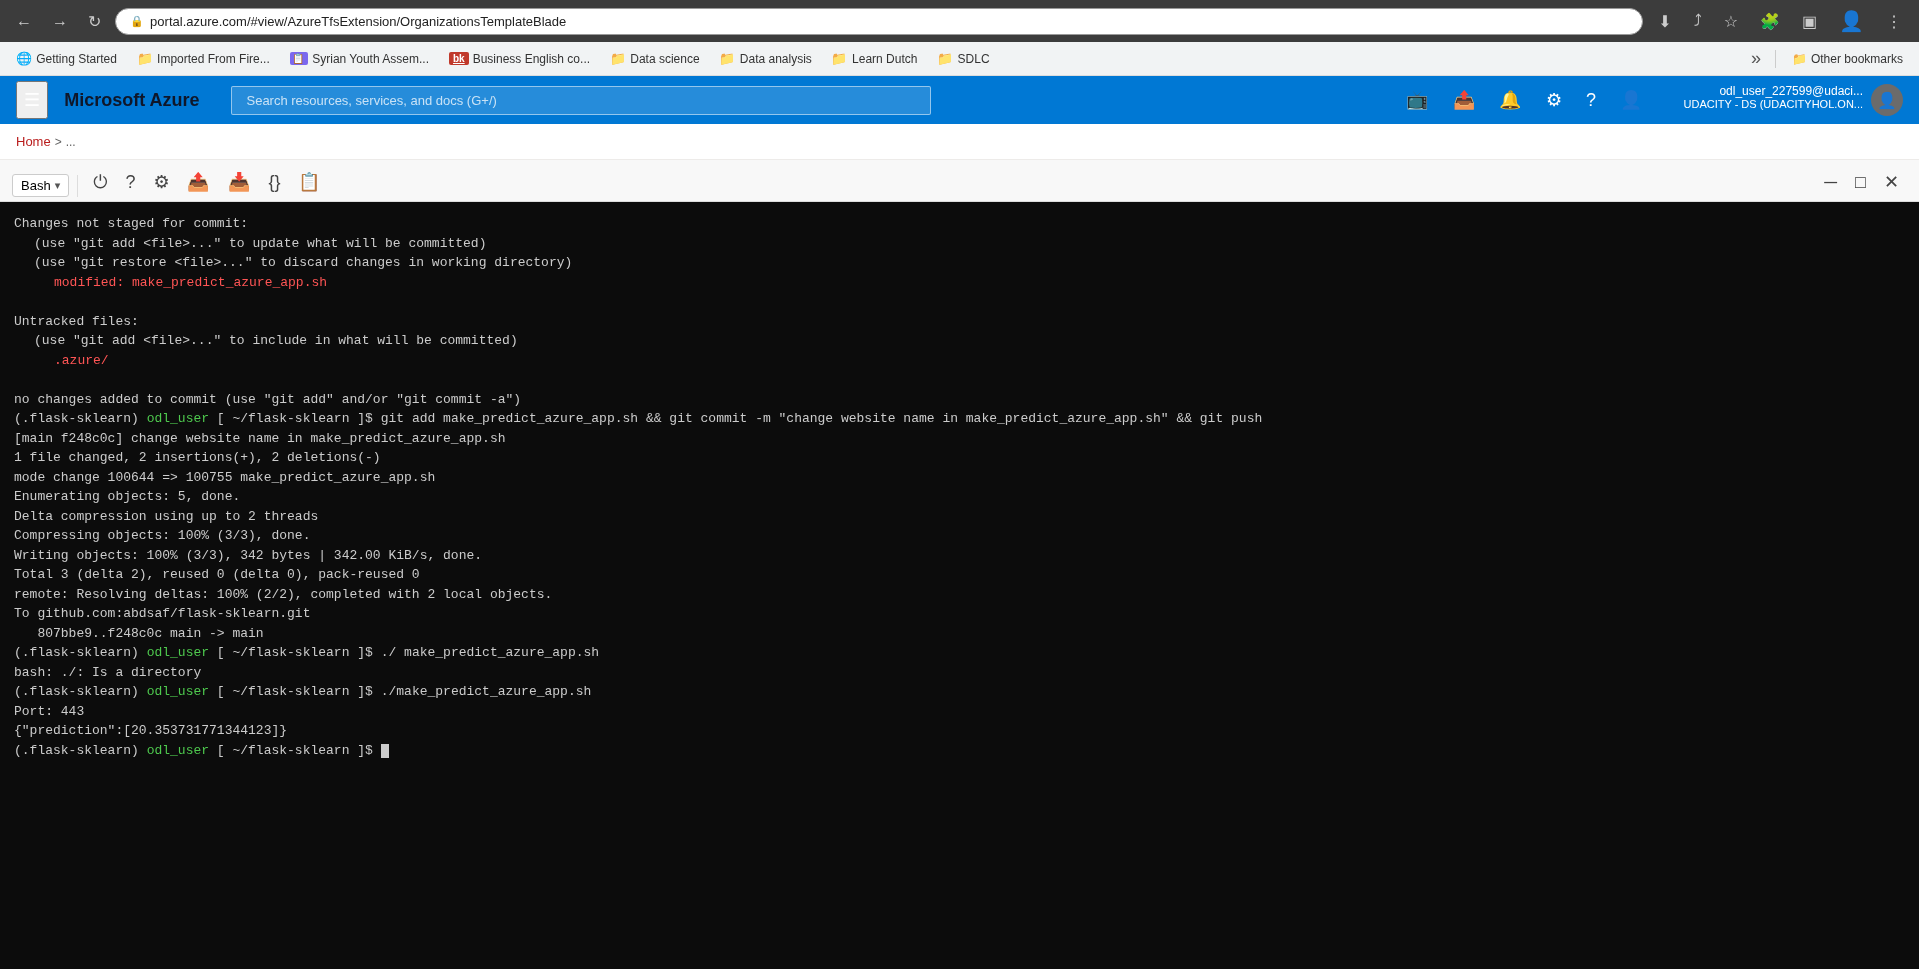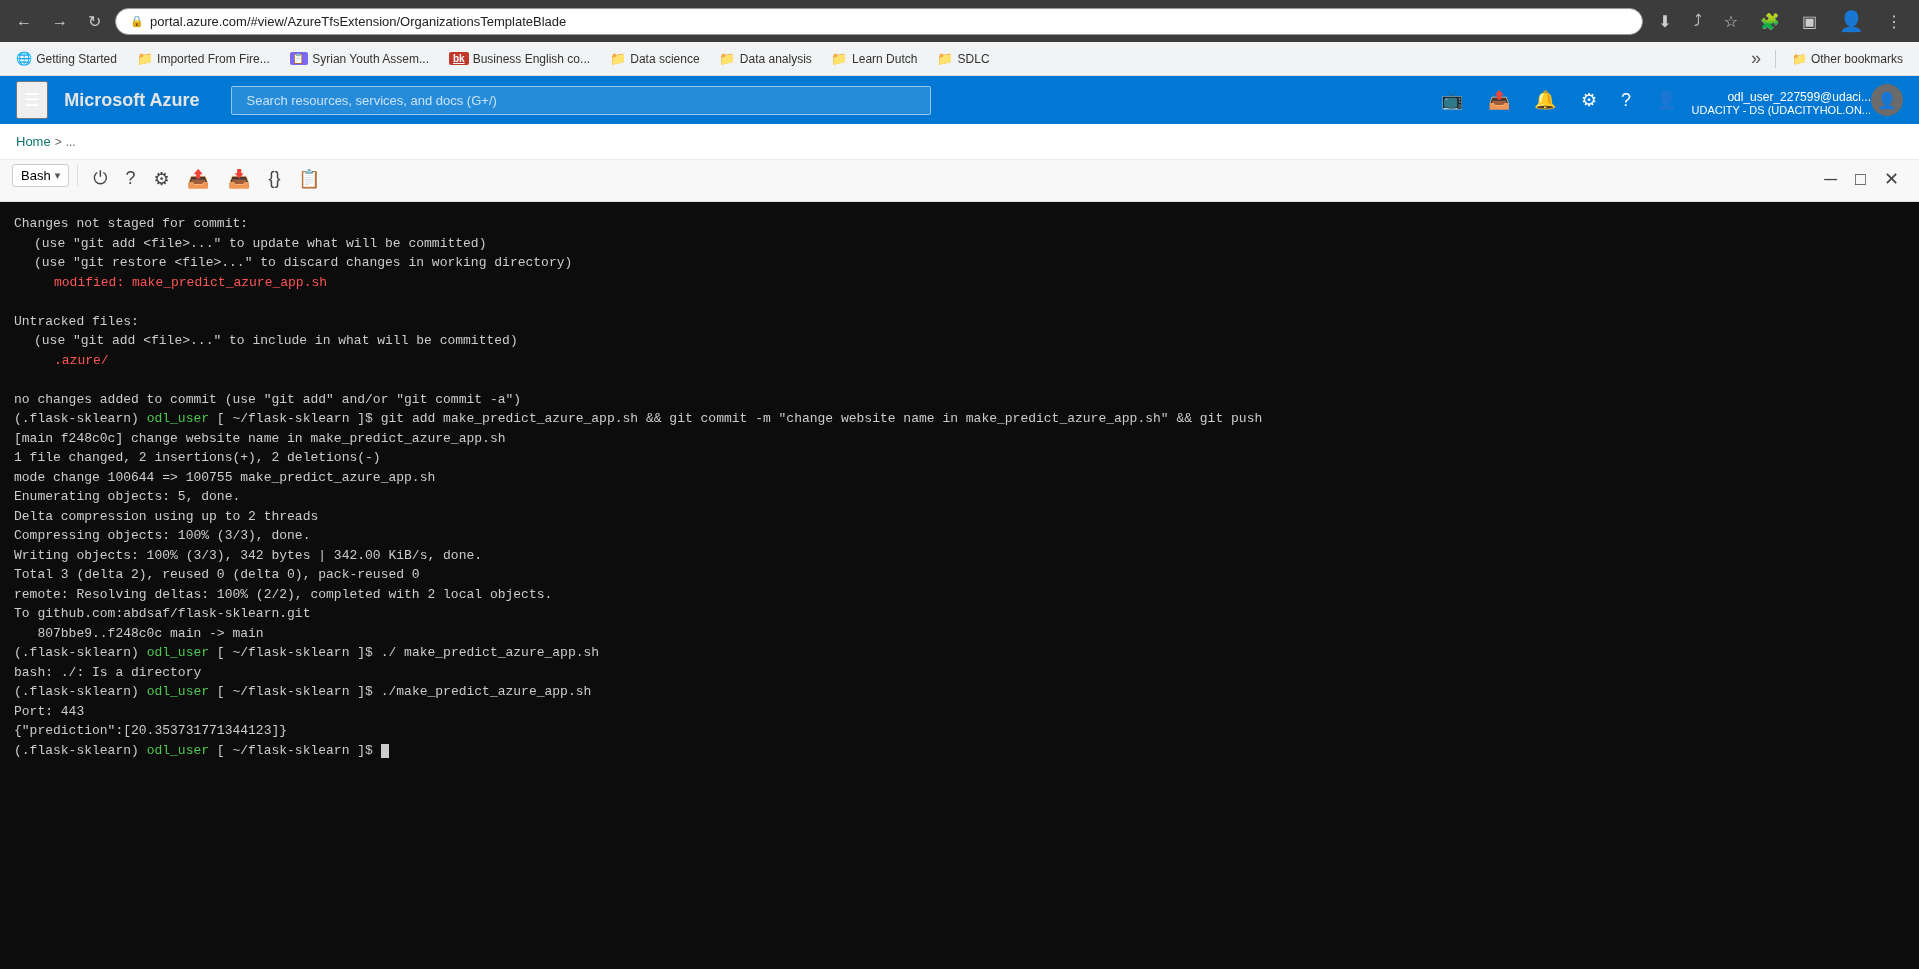--- a/index.html
+++ b/index.html
@@ -18,40 +18,40 @@
     .bookmarks-bar { display: flex; align-items: center; background: #f1f3f4; border-bottom: 1px solid #ddd; padding: 3px 8px; height: 34px; gap: 4px; overflow: hidden; }
     .bookmark-item { display: flex; align-items: center; gap: 4px; padding: 3px 8px; border-radius: 4px; cursor: pointer; white-space: nowrap; font-size: 12px; color: #333; }
     .bookmark-icon { font-size: 13px; }
     .bookmarks-more { margin-left: auto; font-size: 18px; color: #555; cursor: pointer; padding: 2px 6px; }
     .bookmarks-separator { width: 1px; height: 18px; background: #ccc; margin: 0 4px; }
     .other-bookmarks { display: flex; align-items: center; gap: 4px; padding: 3px 8px; font-size: 12px; color: #333; cursor: pointer; border-radius: 4px; }
 
     
     .azure-header { background: #0078d4; display: flex; align-items: center; padding: 0 16px; height: 48px; gap: 12px; }
     .azure-hamburger { color: white; font-size: 18px; cursor: pointer; padding: 6px; }
-    .azure-logo-text { color: #e5e5e5; font-size: 18px; font-weight: 600; margin-left: 4px; }
+    .azure-logo-text { color: #0f172a; font-size: 18px; font-weight: 600; margin-left: 4px; }
     .azure-search { flex: 1; max-width: 700px; margin: 0 20px; }
     .azure-search input { width: 100%; padding: 6px 14px; border: 1px solid rgba(255,255,255,0.5); border-radius: 2px; background: rgba(255,255,255,0.15); color: white; font-size: 13px; outline: none; }
     .azure-search input::placeholder { color: rgba(255,255,255,0.75); }
     .azure-header-icons { display: flex; align-items: center; gap: 4px; margin-left: auto; }
     .azure-icon-btn { background: none; border: none; color: white; font-size: 18px; padding: 6px 10px; cursor: pointer; border-radius: 3px; }
-    .azure-user-info { display: flex; align-items: flex-end; color: white; font-size: 11px; }
+    .azure-user-info { display: flex; align-items: flex-start; gap: 8px; color: white; font-size: 11px; margin-left: 27px; }
     .azure-user-name { text-align: right; }
     .azure-user-name div:first-child { font-size: 12px; }
     .azure-user-name div:last-child { font-size: 11px; }
     .azure-avatar { width: 32px; height: 32px; border-radius: 50%; background: #6b6b6b; display: flex; align-items: center; justify-content: center; color: white; font-size: 16px; }
 
     
     .breadcrumb-bar { display: flex; align-items: center; padding: 8px 16px; background: white; border-bottom: 1px solid #edebe9; height: 36px; }
-    .breadcrumb-link { color: #0f766e; font-size: 13px; cursor: pointer; text-decoration: none; }
+    .breadcrumb-link { color: #b91c1c; font-size: 13px; cursor: pointer; text-decoration: none; }
     .breadcrumb-separator { color: #666; margin: 0 4px; font-size: 12px; }
     .breadcrumb-dots { color: #666; font-size: 12px; }
 
     
-    .terminal-toolbar { display: flex; align-items: flex-start; background: #f8f8f8; border-bottom: 1px solid #ddd; padding: 4px 12px; height: 42px; gap: 4px; }
+    .terminal-toolbar { display: flex; align-items: flex-end; background: #f8f8f8; border-bottom: 1px solid #ddd; padding: 4px 12px; height: 42px; gap: 4px; }
     .shell-selector { display: flex; align-items: center; gap: 4px; border: 1px solid #ccc; border-radius: 3px; padding: 3px 8px; cursor: pointer; font-size: 13px; background: white; }
     .shell-selector-arrow { font-size: 11px; color: #555; }
     .terminal-toolbar-sep { width: 1px; height: 22px; background: #ddd; margin: 0 4px; }
     .terminal-icon-btn { background: none; border: none; font-size: 18px; color: #444; cursor: pointer; padding: 4px 7px; border-radius: 3px; }
     .terminal-right-btns { margin-left: auto; display: flex; gap: 2px; }
     .terminal-window-btn { background: none; border: none; font-size: 18px; color: #444; cursor: pointer; padding: 4px 8px; }
 
     
     .terminal { background: #0c0c0c; color: #cccccc; font-family: 'Consolas', 'Courier New', monospace; font-size: 13px; line-height: 1.5; padding: 12px 14px; flex: 1; overflow-y: auto; min-height: 0; position: relative; }
     .terminal-container { display: flex; flex-direction: column; height: calc(969px - 42px - 48px - 36px - 42px - 34px); }

